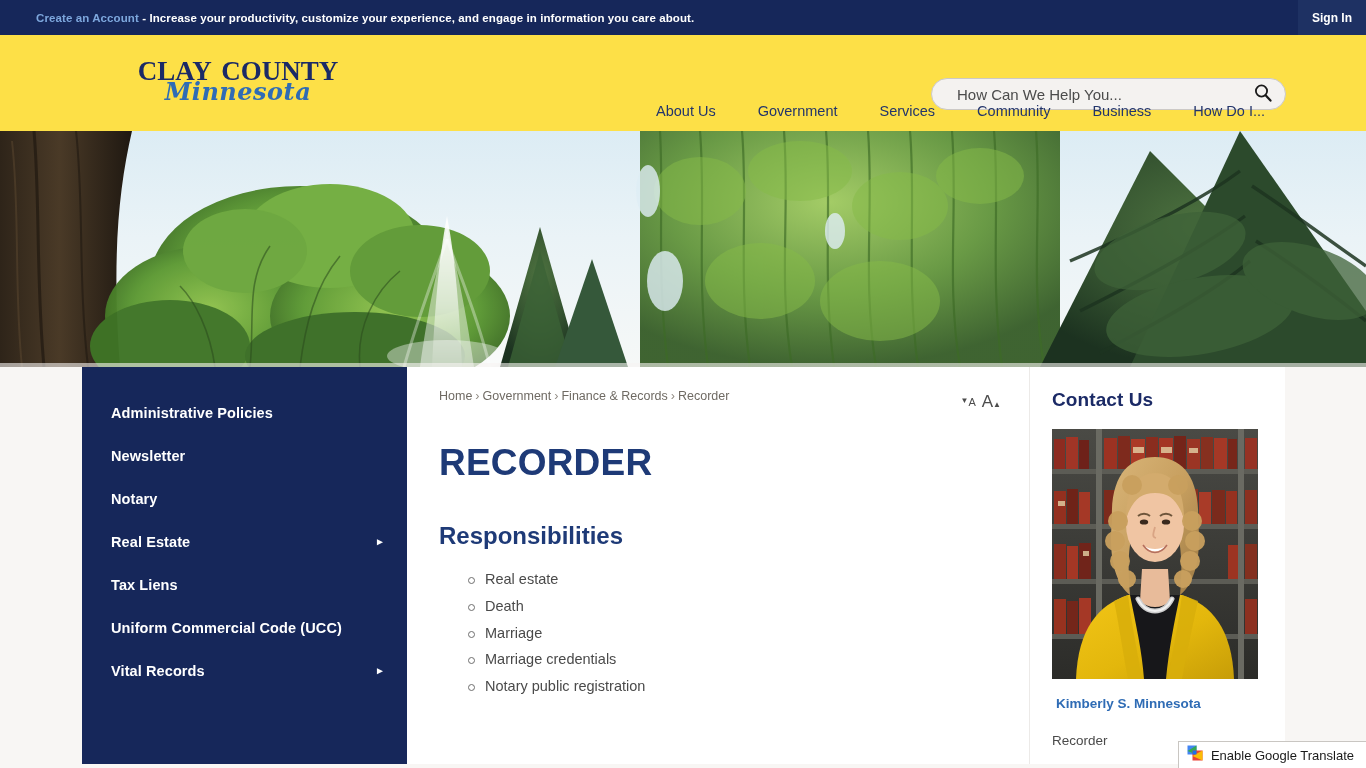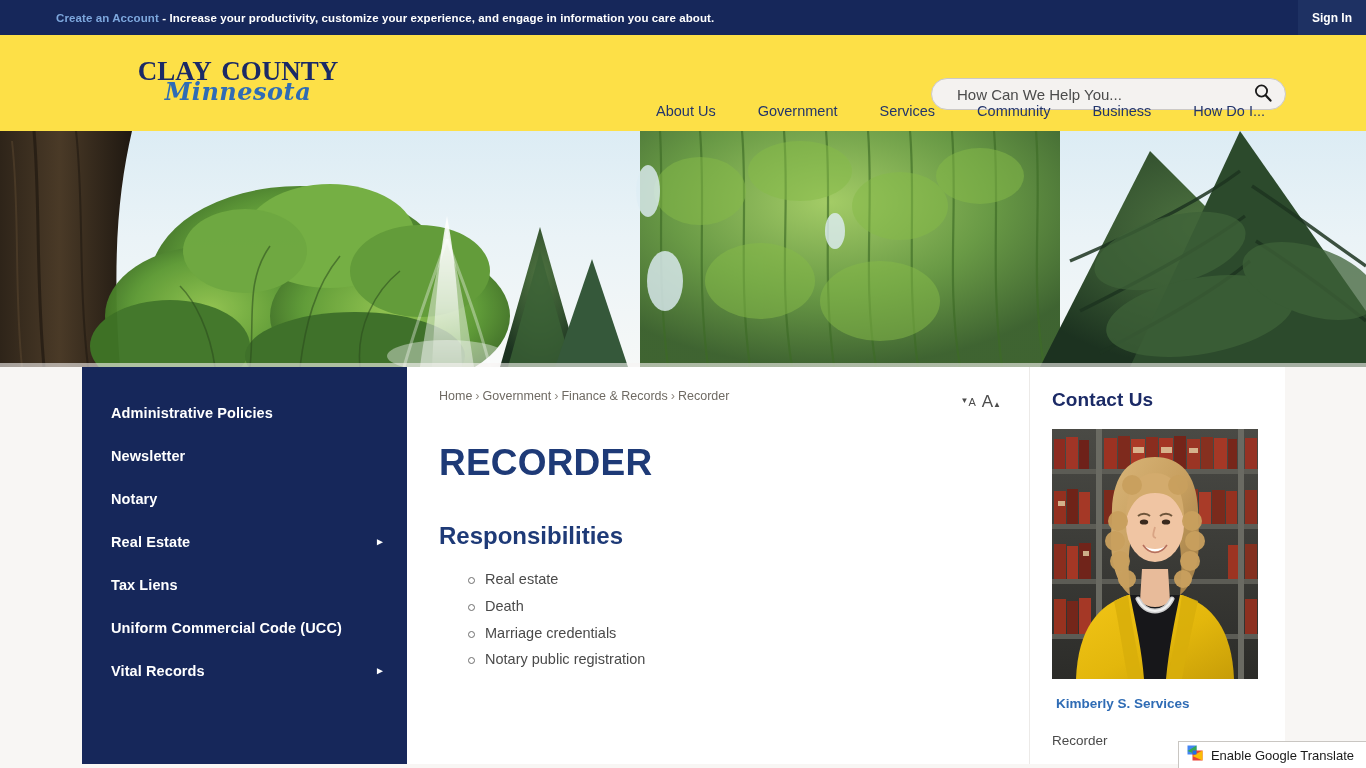--- a/index.html
+++ b/index.html
@@ -17,21 +17,21 @@
     background: #16275a;
     display: flex;
     align-items: center;
     justify-content: space-between;
     position: relative;
   }
   .topbar-msg {
     font-size: 11.5px;
     color: #ffffff;
     font-weight: bold;
-    padding-left: 56px;
+    padding-left: 36px;
     letter-spacing: .1px;
     white-space: nowrap;
     text-align: center;
   }
   .topbar-msg .acct-link {
     color: #7da7dd;
     font-weight: bold;
     text-decoration: none;
   }
   .signin {
@@ -525,20 +525,21 @@
           </span>
         </div>
       </div>
 
       <h1 class="page-title">RECORDER</h1>
       <h2 class="section-title">Responsibilities</h2>
 
       <ul class="reslist">
         <li>Real estate</li>
         <li>Death</li>
+        <li>Marriage</li>
         <li>Marriage credentials</li>
         <li>Notary public registration</li>
       </ul>
     </div>
 
     <div class="contact">
       <h3>Contact Us</h3>
 
       <div class="portrait">
         <svg viewBox="0 0 206 250">
@@ -663,21 +664,21 @@
           <path d="M86,87 C89,84 95,84 98,87" stroke="#6e553a" stroke-width="1.8" fill="none"></path>
           <path d="M108,87 C111,84 117,84 120,87" stroke="#6e553a" stroke-width="1.8" fill="none"></path>
 
           <path d="M103,98 C101,105 100,108 104,109" stroke="#d9a484" stroke-width="1.8" fill="none"></path>
 
           <path d="M92,117 C98,124 108,124 114,117 C108,121 98,121 92,117 Z" fill="#ffffff"></path>
           <path d="M91,116 C98,126 108,126 115,116" stroke="#b5705e" stroke-width="1.6" fill="none"></path>
         </svg>
       </div>
 
-      <a class="contact-name" href="#">Kimberly S. Services</a>
+      <a class="contact-name" href="#">Kimberly S. Minnesota</a>
       <div class="contact-role">Recorder</div>
     </div>
   </div>
 </div>
 
 <div class="gtranslate">
   <span>
     <svg width="16" height="16" viewBox="0 0 16 16">
       <rect x="0.5" y="0.5" width="9" height="9" fill="#4285f4"></rect>
       <path d="M0.5 6 L9.5 0.5 L9.5 9.5 Z" fill="#34a853"></path>

